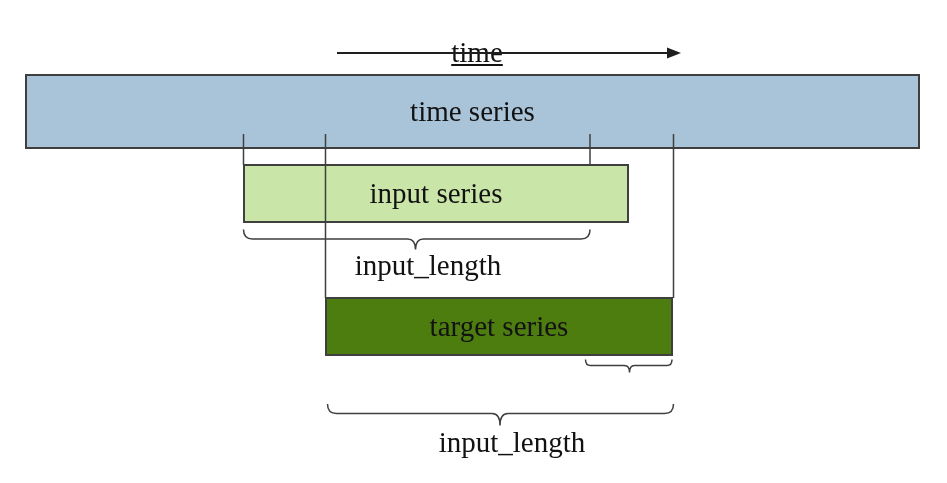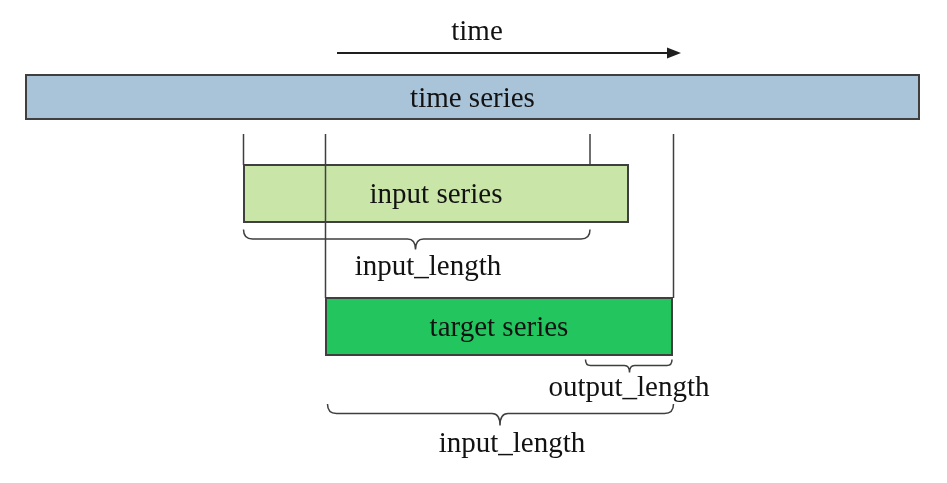--- a/index.html
+++ b/index.html
@@ -42,50 +42,49 @@
     line-height: 1;
     white-space: nowrap;
     z-index: 2;
   }
   .overlay {
     position: absolute;
     left: 0; top: 0;
     z-index: 3;
     pointer-events: none;
   }
-  #bar-time-series  { left: 25px;  top: 74px;  width: 895px; height: 46px; }
+  #bar-time-series  { left: 25px;  top: 74px;  width: 895px; height: 75px; }
   #bar-input-series { left: 243px; top: 164px; width: 386px; height: 59px; }
   #bar-target-series{ left: 325px; top: 297px; width: 348px; height: 59px; }
-  #label-time { left: 477px; top: 16px; }
+  #label-time { left: 477px; top: 38px; text-decoration: underline; }
   #ann-input-length-top { left: 428px; top: 250px; }
   #ann-output-length    { left: 629px; top: 371px; }
   #ann-input-length-bottom { left: 512px; top: 427px; }
 </style>
 </head>
 <body>
 
 <div class="stage">
 
   <div class="axis-label" id="label-time">time</div>
 
   <div class="bar" id="bar-time-series" style="background-color: rgb(169, 195, 216);">
     <span class="bar-label">time series</span>
   </div>
 
   <div class="bar" id="bar-input-series" style="background-color: rgb(201, 229, 168);">
     <span class="bar-label">input series</span>
   </div>
 
-  <div class="bar" id="bar-target-series" style="background-color: #22c55e;">
+  <div class="bar" id="bar-target-series" style="background-color: #4d7c0f;">
     <span class="bar-label">target series</span>
   </div>
 
   <div class="ann" id="ann-input-length-top">input_length</div>
 
-  <div class="ann" id="ann-output-length">output_length</div>
 
   <div class="ann" id="ann-input-length-bottom">input_length</div>
 
   <svg class="overlay" width="947" height="483" viewBox="0 0 947 483">
 
     <g>
       <line x1="337" y1="53" x2="667" y2="53" stroke-width="1.8" stroke="#1f1f1f"></line>
       <polygon points="667,47.6 681,53 667,58.4" fill="#1f1f1f"></polygon>
     </g>
 

